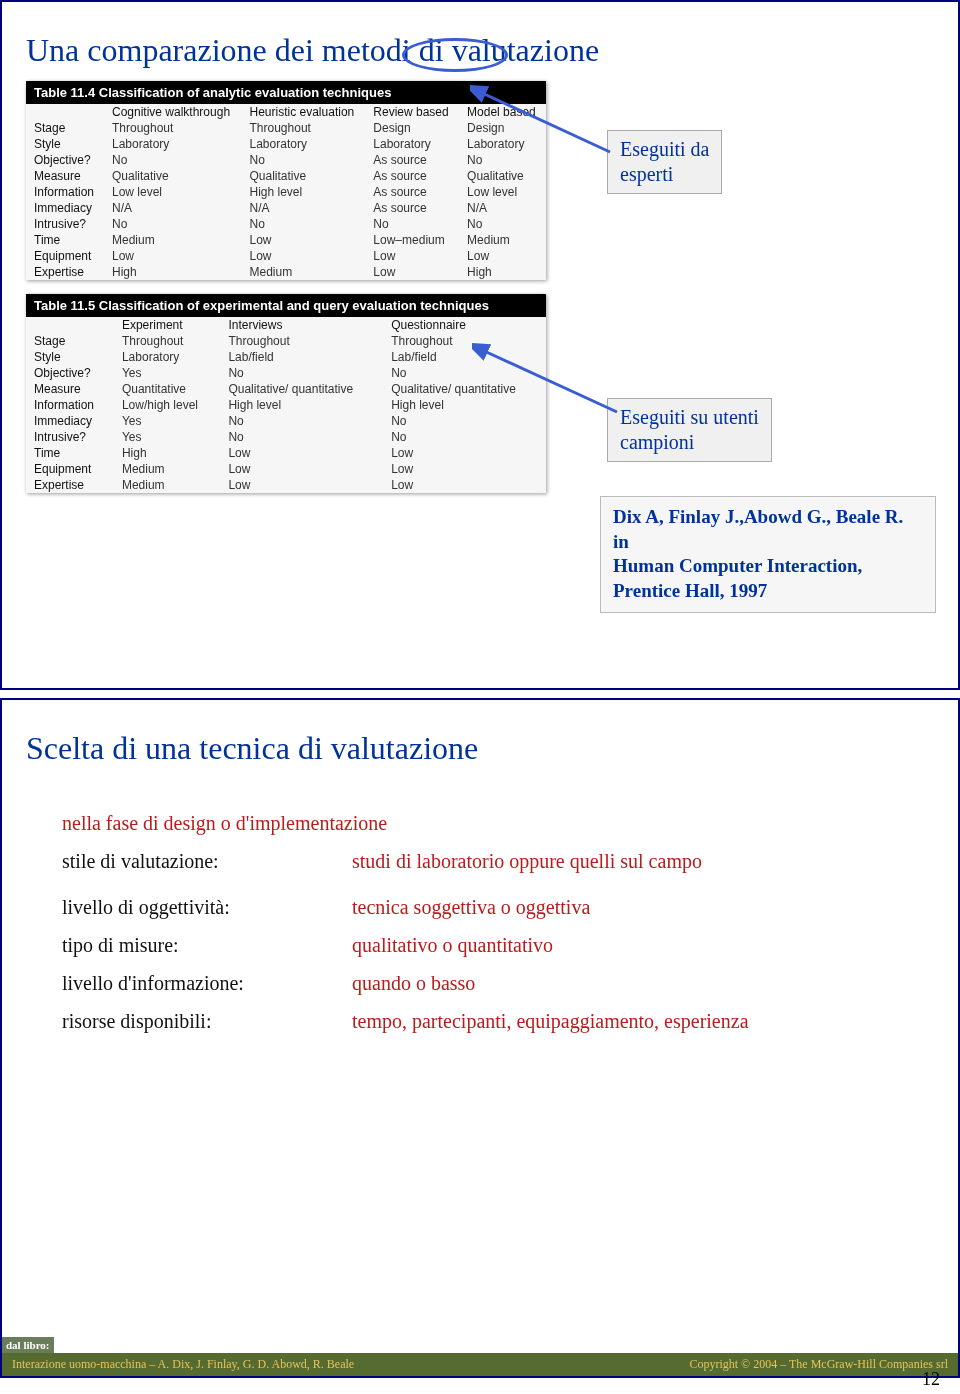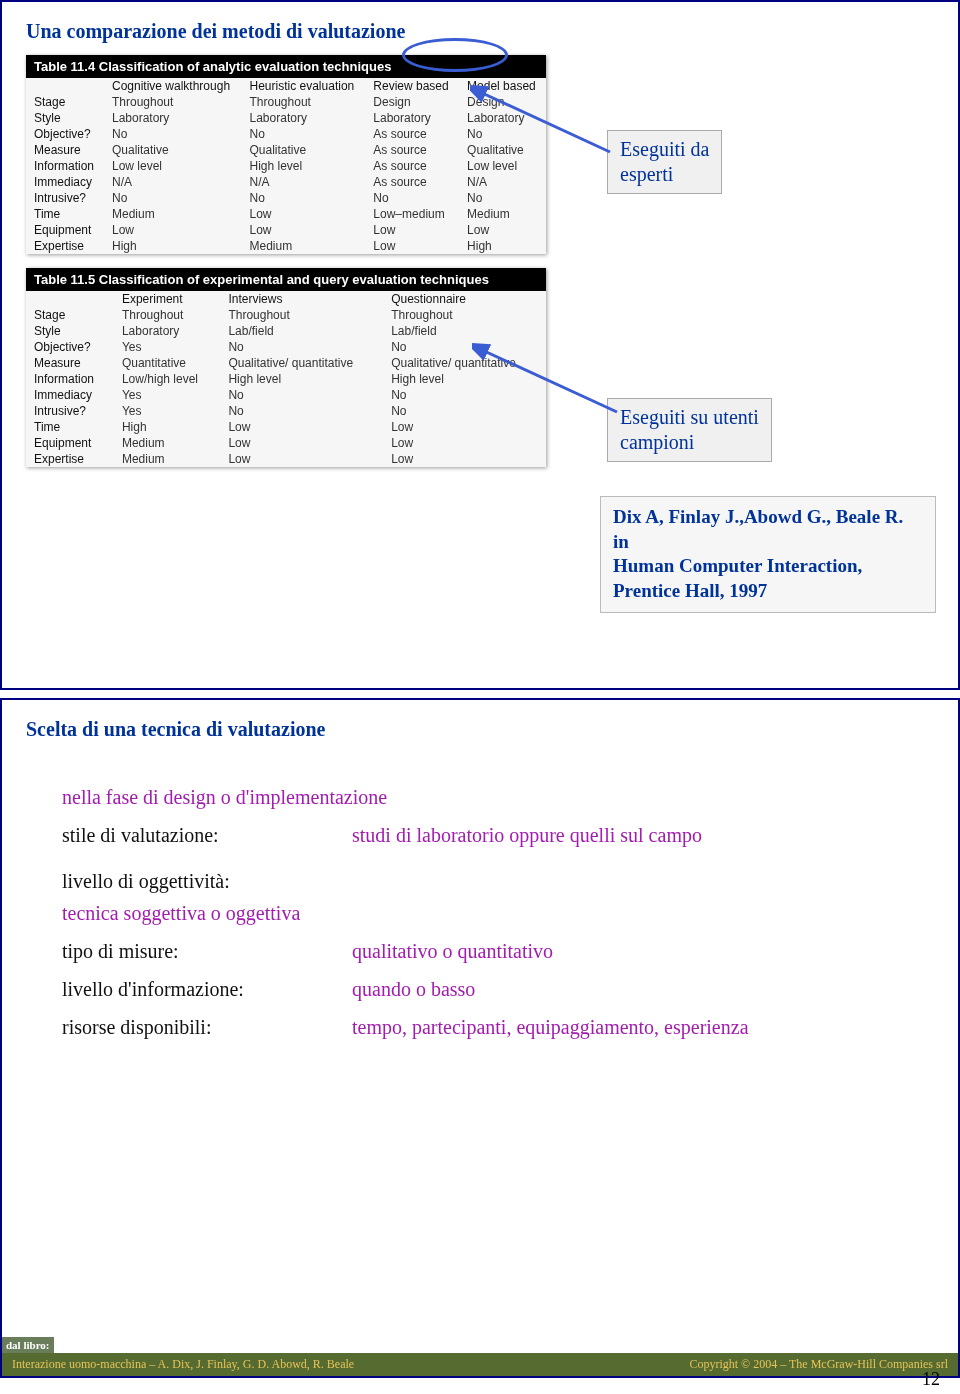--- a/index.html
+++ b/index.html
@@ -15,23 +15,24 @@
     box-sizing: border-box;
     margin: 0 0 8px 0;
     position: relative;
     background: #fff;
   }
   .slide-top { height: 690px; }
   .slide-bottom { height: 680px; }
   .slide-title {
     color: #003399;
     font-family: "Comic Sans MS", cursive;
-    font-weight: bold;
-    font-size: 20px;
+    font-weight: normal;
+    font-size: 32px;
     padding: 18px 24px 10px 24px;
+    margin-top: 12px;
   }
   .tbl-img {
     margin: 2px 24px 8px 24px;
     box-shadow: 1px 1px 4px rgba(0,0,0,0.4);
     background: #f6f6f6;
   }
   .tbl-header {
     background: #000;
     color: #fff;
     font-family: Arial, sans-serif;
@@ -86,21 +87,21 @@
   
   .list-block {
     margin: 30px 40px 0 60px;
     font-family: "Comic Sans MS", cursive;
     font-size: 20px;
     color: #222;
     line-height: 1.6;
   }
   .list-block .row { display: flex; margin-bottom: 6px; }
   .list-block .label { width: 290px; color: #111; }
-  .list-block .value { flex: 1; color: #a21caf; }
+  .list-block .value { flex: 1; color: #b91c1c; }
   .footer-left {
     background: #6a7d5b;
     color: #fff;
     font-weight: bold;
     padding: 2px 4px;
     font-family: "Times New Roman", serif;
     font-size: 11px;
   }
   .footer-text {
     background: #556b2f;
@@ -326,21 +327,21 @@
   <div class="slide-title" style="">Scelta di una tecnica di valutazione</div>
 
   <div class="list-block" id="criteria-list">
       <div class="row">
         <div class="value">nella fase di design o d'implementazione</div>
       </div>
       <div class="row">
         <div class="label">stile di valutazione:</div>
         <div class="value">studi di laboratorio oppure quelli sul campo</div>
       </div>
-      <div class="row" style="margin-top: 14px; flex-direction: column;">
+      <div class="row" style="margin-top: 14px;">
         <div class="label">livello di oggettività:</div>
         <div class="value">tecnica soggettiva o oggettiva</div>
       </div>
       <div class="row">
         <div class="label">tipo di misure:</div>
         <div class="value">qualitativo o quantitativo</div>
       </div>
       <div class="row">
         <div class="label">livello d'informazione:</div>
         <div class="value">quando o basso</div>

